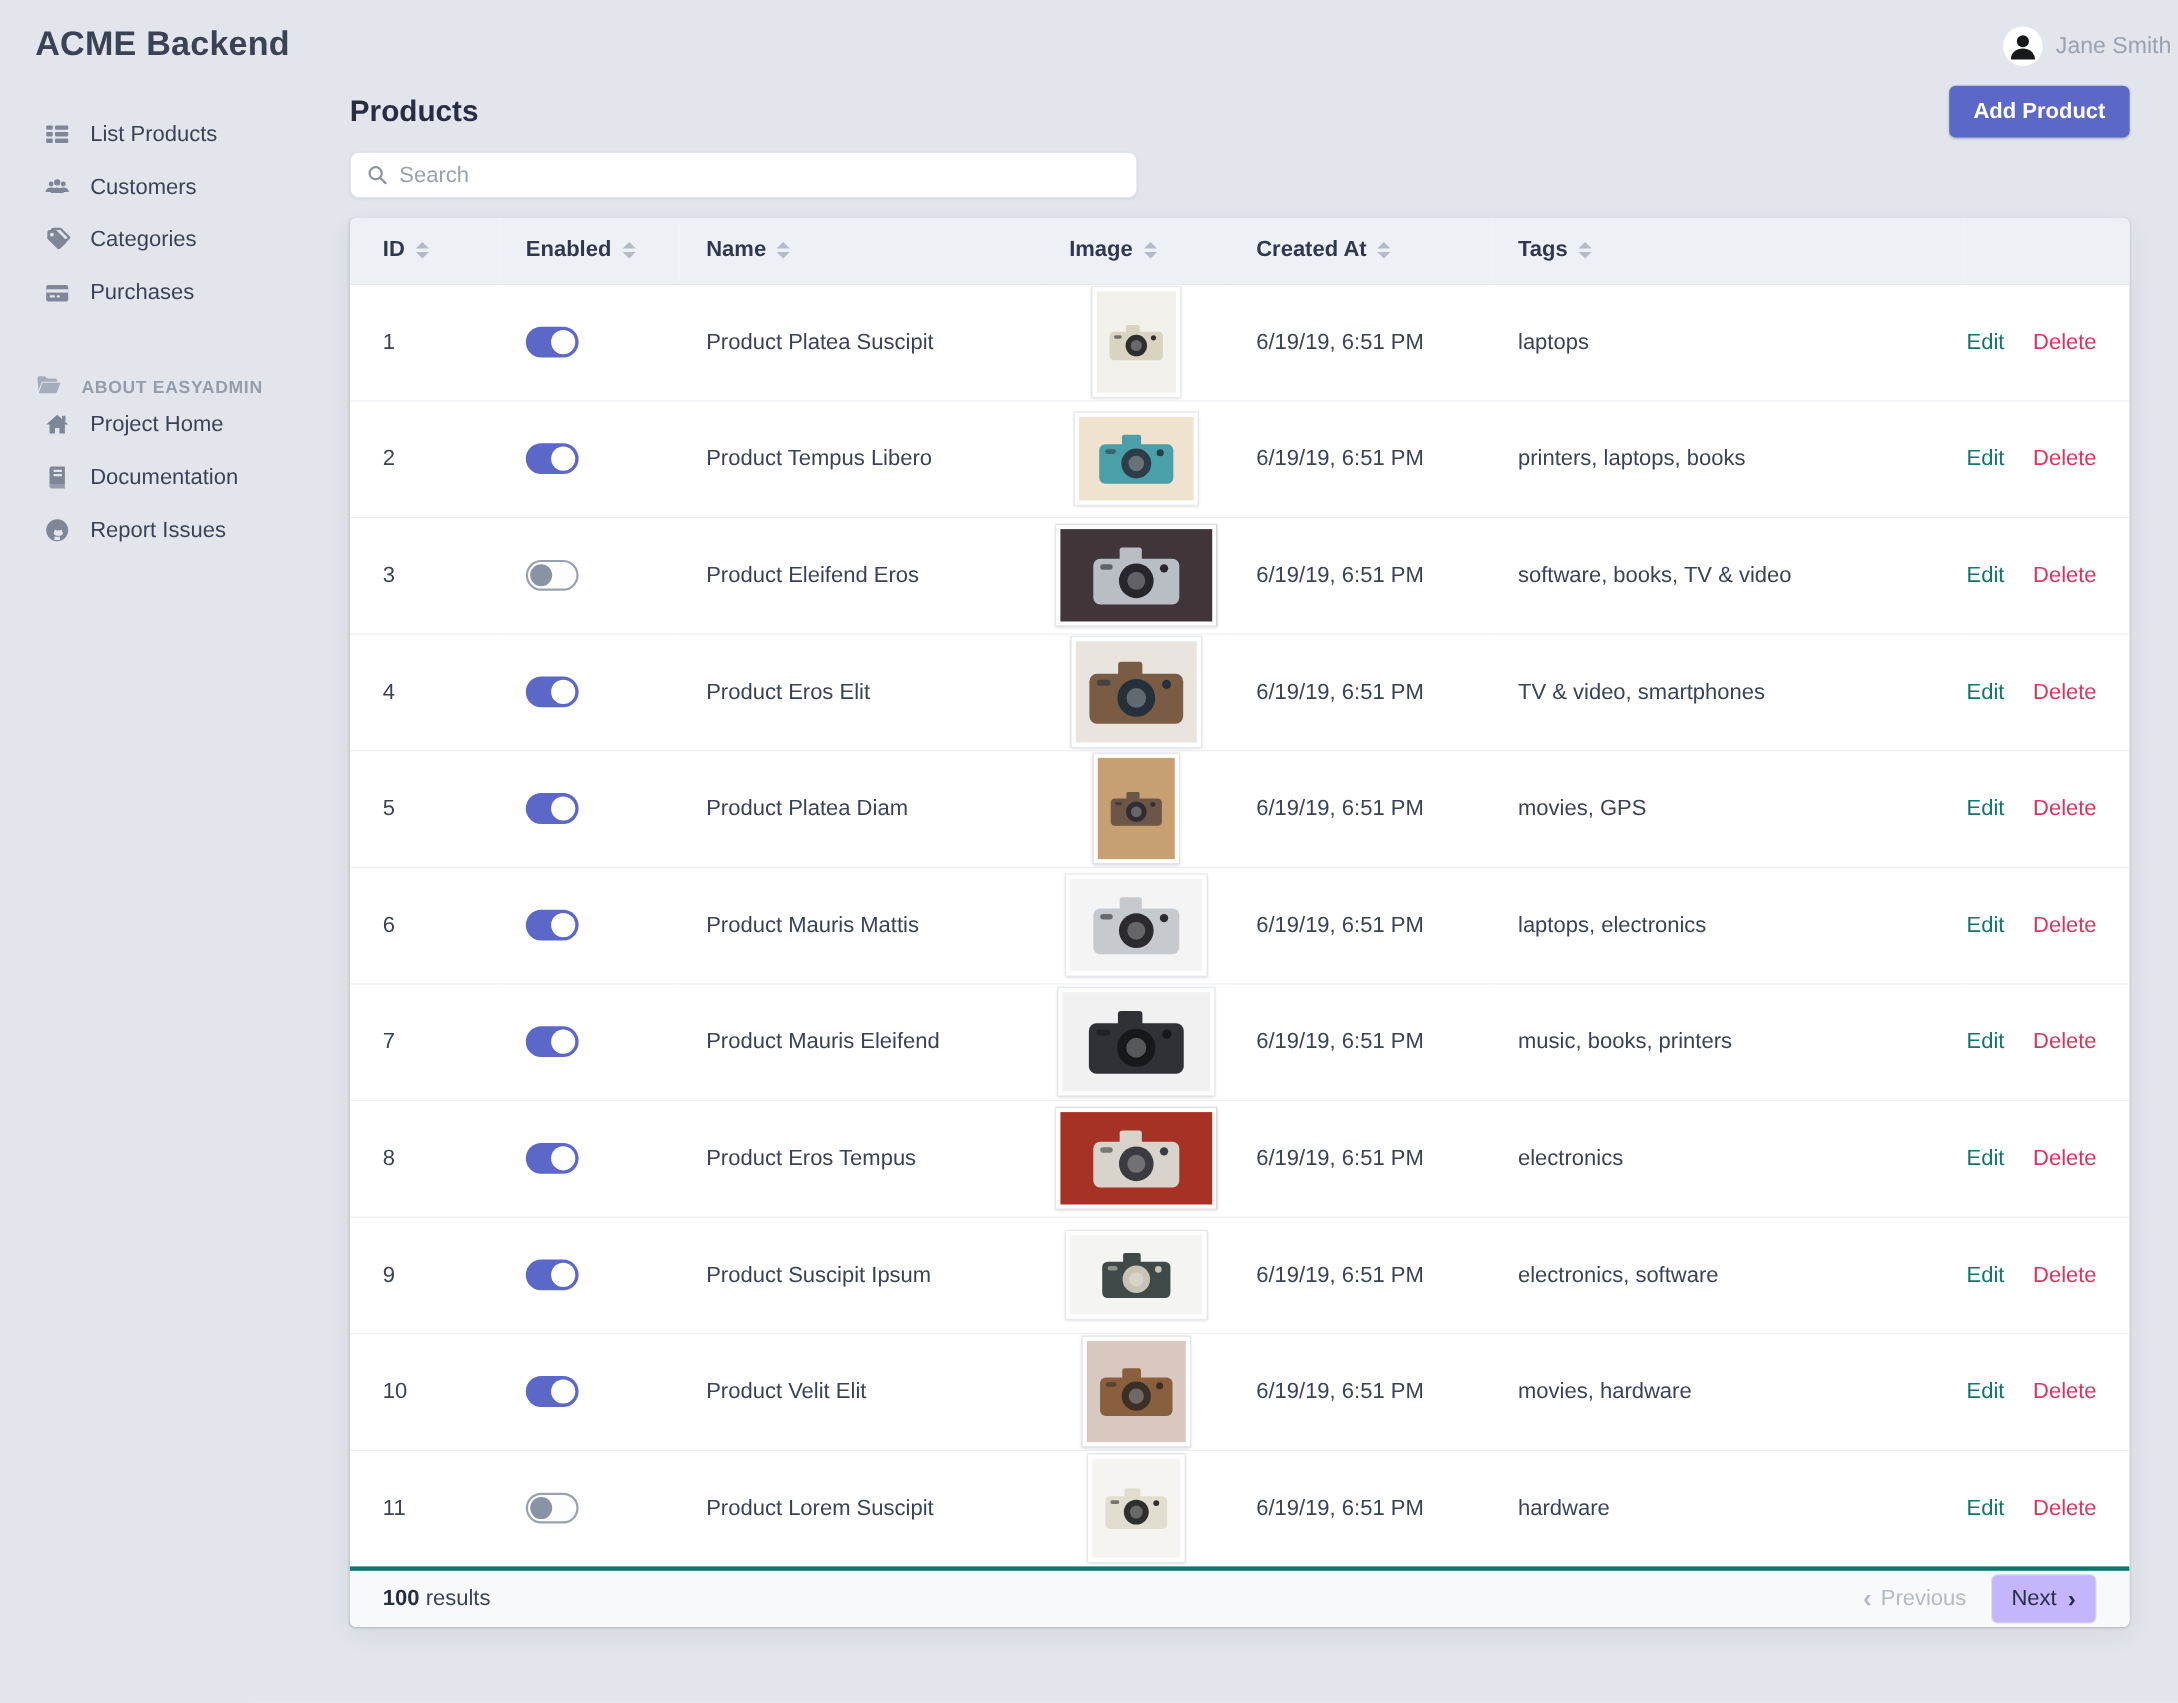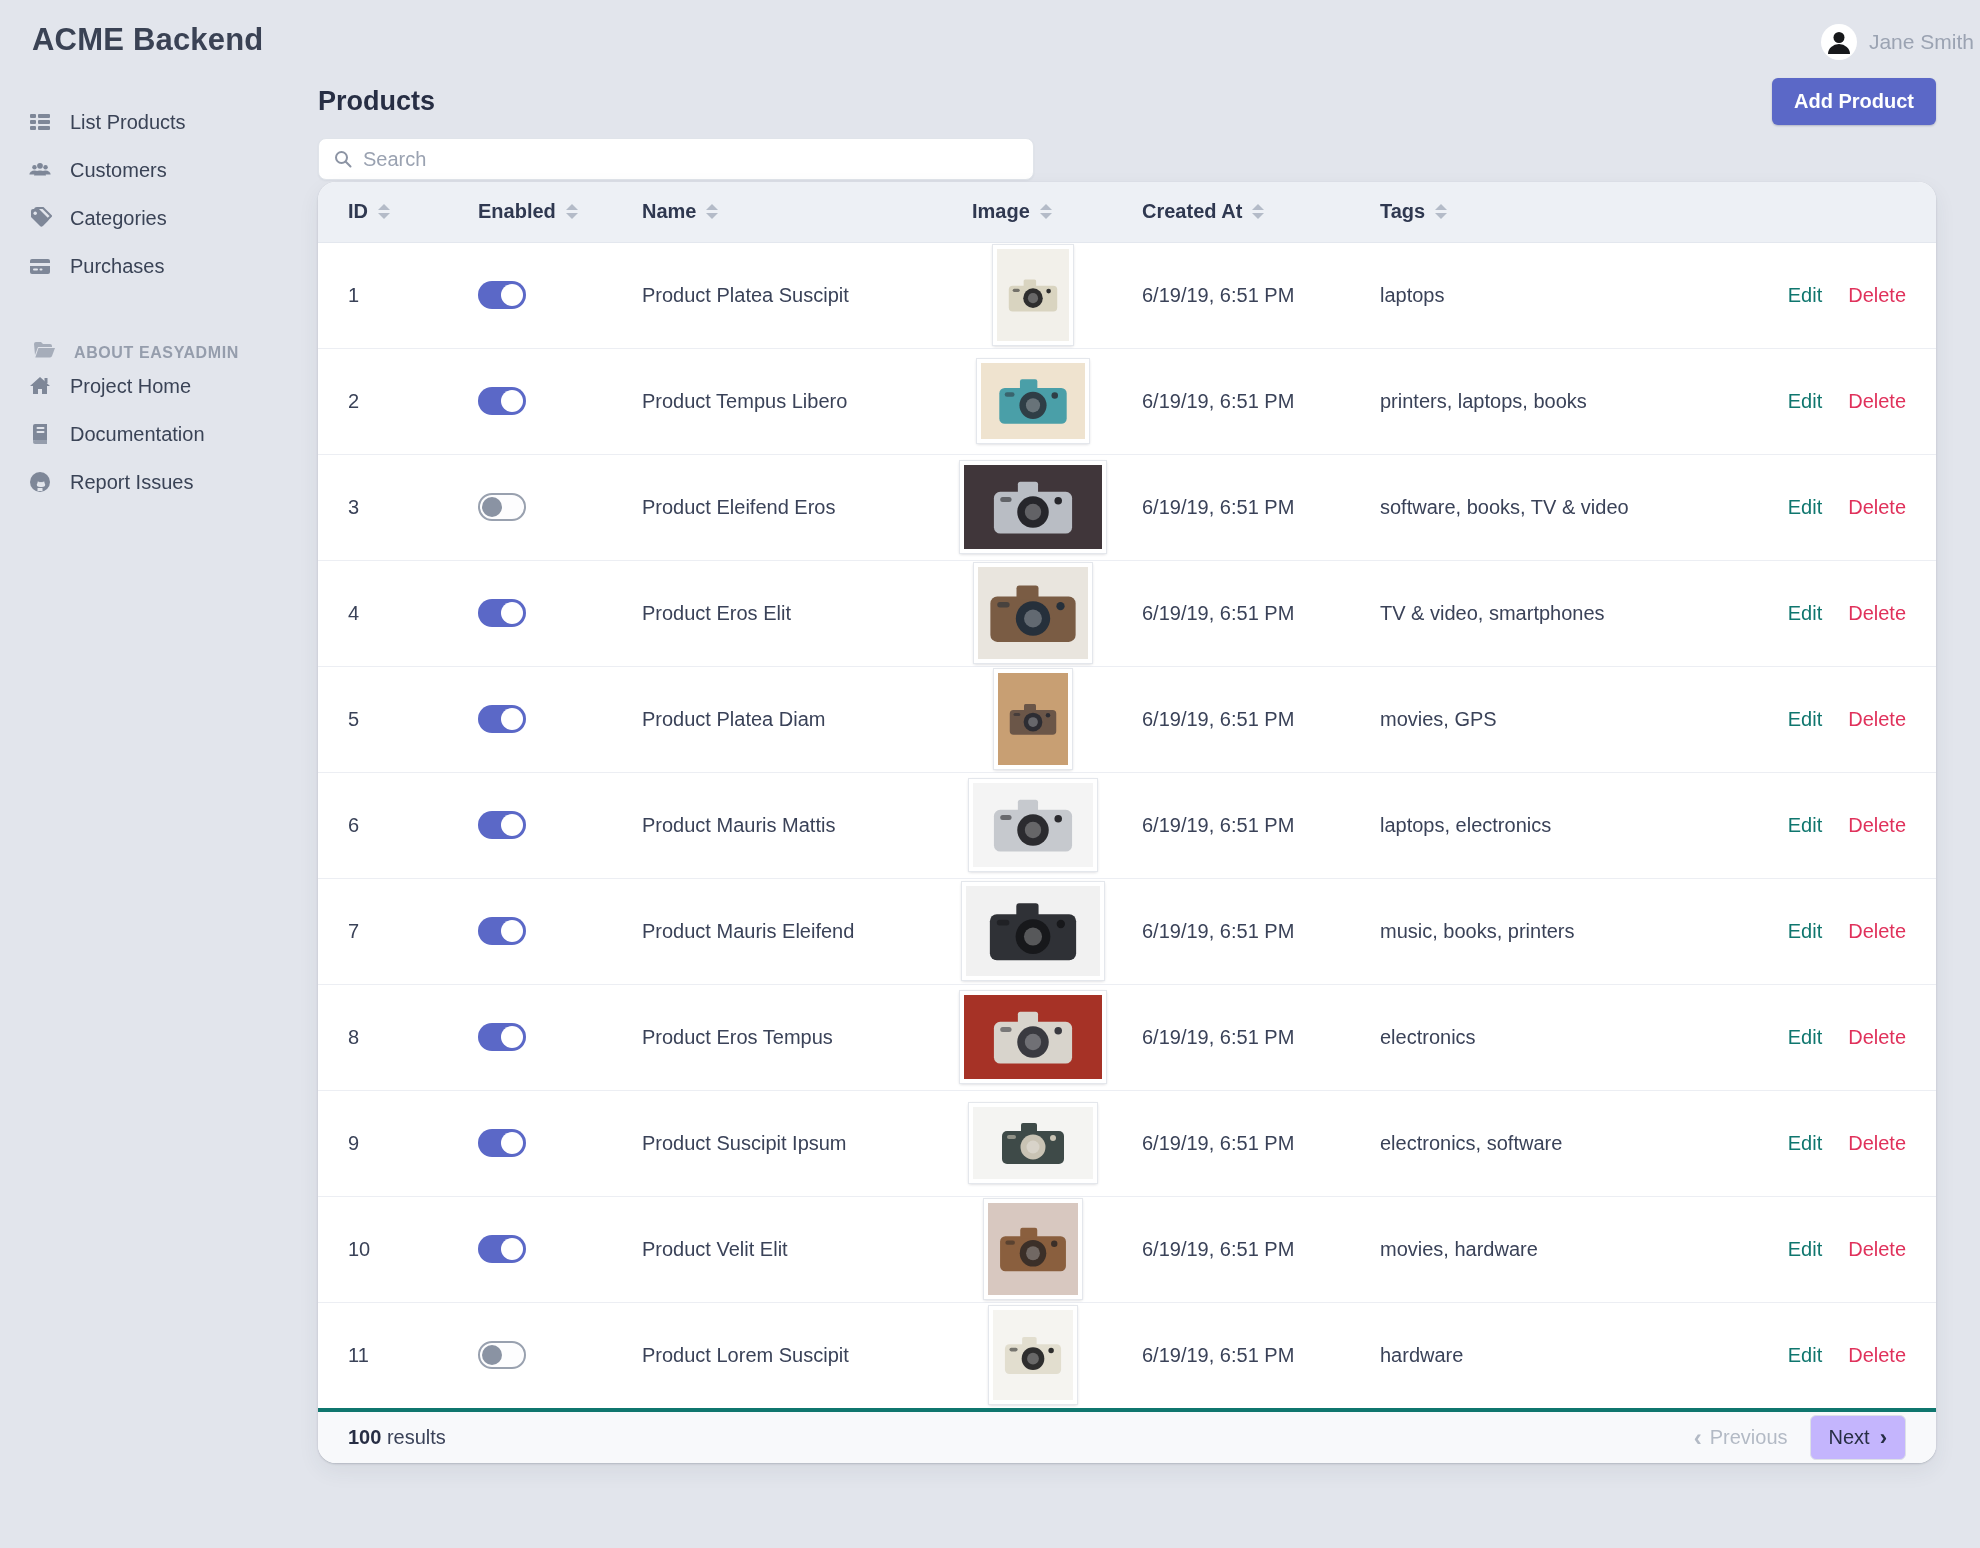--- a/index.html
+++ b/index.html
@@ -14,21 +14,21 @@
 
   
   .sidebar { width:318px; flex:0 0 318px; padding-top:22px; }
   .logo {
     font-size:31px; font-weight:bold; color:#3A4254;
     padding-left:32px; letter-spacing:.2px;
   }
   .nav { margin-top:40px; }
   .nav-item {
     display:flex; align-items:center; gap:18px;
-    height:48px; padding-left:28px;
+    height:48px; padding-left:40px;
     font-size:20px; color:#3A4356; cursor:pointer;
     text-decoration:none;
   }
   .nav-item .ico { width:24px; height:24px; flex:0 0 24px; display:flex; align-items:center; justify-content:center; }
   .ico svg { display:block; }
   .nav-section {
     display:flex; align-items:flex-end; gap:18px;
     height:48px; padding-left:32px; margin-top:24px;
     font-size:16px; font-weight:bold; color:#959DAC; letter-spacing:.6px;
   }
@@ -65,22 +65,22 @@
     box-shadow:0 1px 2px rgba(20,30,60,.05);
   }
   .searchbox input {
     border:none; outline:none; flex:1; font-size:20px; color:#3A4258;
     font-family:inherit; background:transparent;
   }
   .searchbox input::placeholder { color:#9AA2B1; }
 
   
   .card {
-    margin-top:2px; width:1618px;
-    background:#FFFFFF; border-radius:18px;
+    margin-top:18px; width:1618px;
+    background:#FFFFFF; border-radius:6px;
     box-shadow:0 1px 2px rgba(40,50,70,.22), 0 8px 22px rgba(40,50,70,.07);
     overflow:hidden;
   }
   table { border-collapse:collapse; table-layout:fixed; width:100%; }
   thead th {
     background:#EDF0F5; height:60px; text-align:left;
     font-size:20px; font-weight:bold; color:#2F3850;
     padding-left:24px; white-space:nowrap;
   }
   thead th:first-child { padding-left:30px; }

